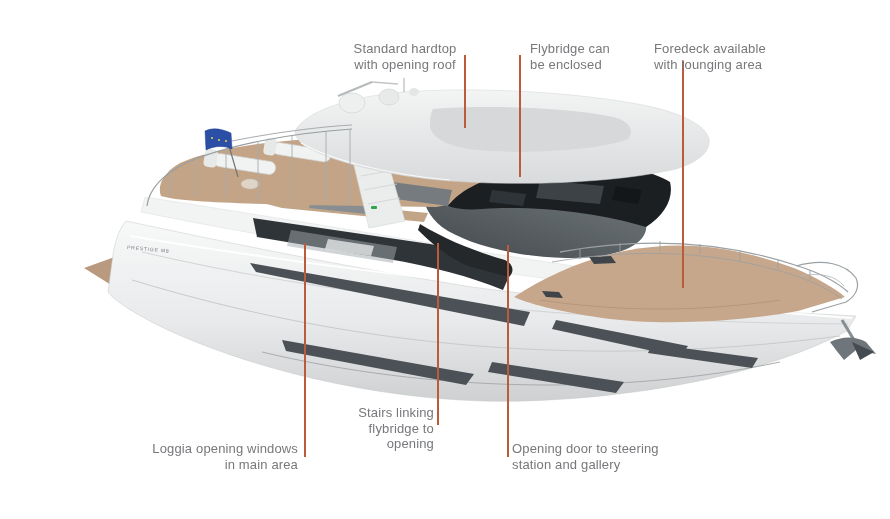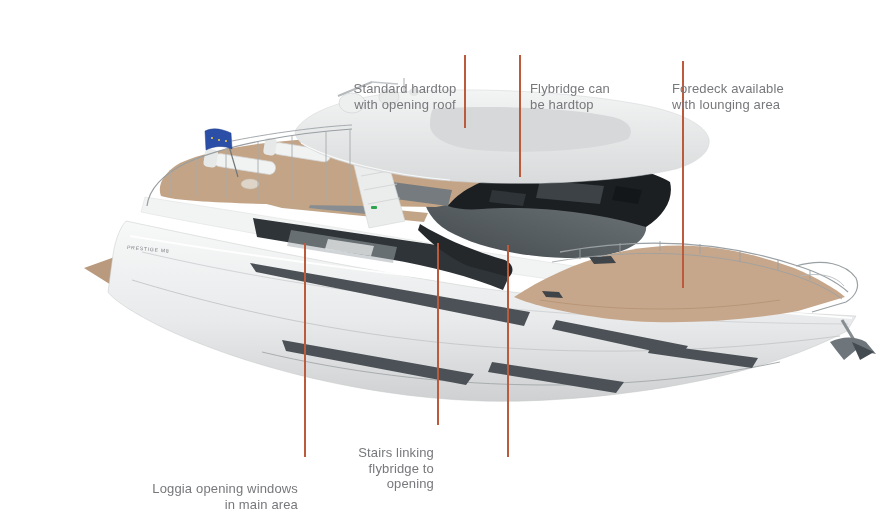--- a/index.html
+++ b/index.html
@@ -1,20 +1,20 @@
 <!DOCTYPE html>
 <html><head>
 <meta charset="utf-8">
 <style>
   html,body{margin:0;padding:0;background:#ffffff;}
   body{width:890px;height:519px;overflow:hidden;font-family:"Liberation Sans",sans-serif;}
   .stage{position:relative;width:890px;height:519px;background:#ffffff;}
   .yacht-svg{position:absolute;left:0;top:0;width:890px;height:519px;}
   .label{position:absolute;font-size:13px;line-height:15.5px;color:#77787b;
-         white-space:pre-line;letter-spacing:.15px;z-index:3;margin-top:40px;}
+         white-space:pre-line;letter-spacing:.15px;z-index:3;}
   .label.align-right{text-align:right;}
   .label.align-center{text-align:center;}
   .leader{position:absolute;width:1.5px;background:#bc5b3c;z-index:2;}
 </style>
 </head>
 <body>
 
 <div class="stage">
 
   <svg class="yacht-svg" viewBox="0 0 890 519">
@@ -158,25 +158,27 @@
   <div class="leader" style="left:519px;top:55px;height:122px"></div>
   <div class="leader" style="left:682px;top:61px;height:227px"></div>
   <div class="leader" style="left:304px;top:243px;height:214px"></div>
   <div class="leader" style="left:437px;top:243px;height:182px"></div>
   <div class="leader" style="left:507px;top:245px;height:212px"></div>
 
   <div class="label align-center" style="left:347px;top:41px;width:116px">Standard hardtop
 with opening roof</div>
 
   <div class="label" style="left:530px;top:41px">Flybridge can
-be hardtop</div>
+be enclosed</div>
 
-  <div class="label" style="left:672px;top:41px">Foredeck available
+  <div class="label" style="left:654px;top:41px">Foredeck available
 with lounging area</div>
 
   <div class="label align-right" style="right:592px;top:441px">Loggia opening windows
 in main area</div>
 
   <div class="label align-right" style="right:456px;top:405px">Stairs linking
 flybridge to
 opening</div>
 
+  <div class="label" style="left:512px;top:441px">Opening door to steering
+station and gallery</div>
 </div>
 
 </body></html>

